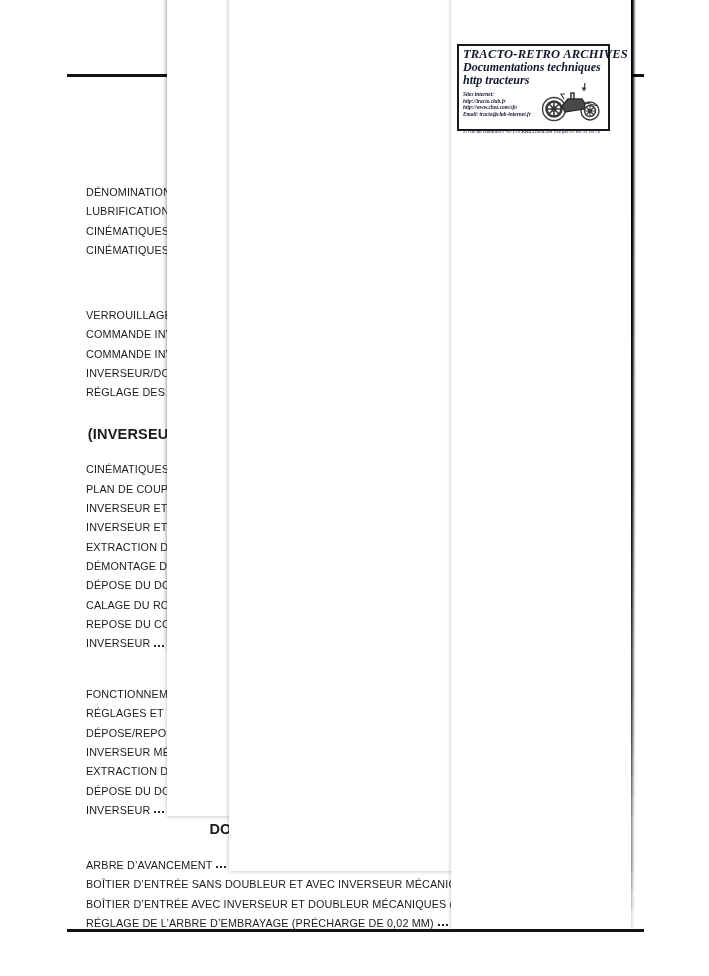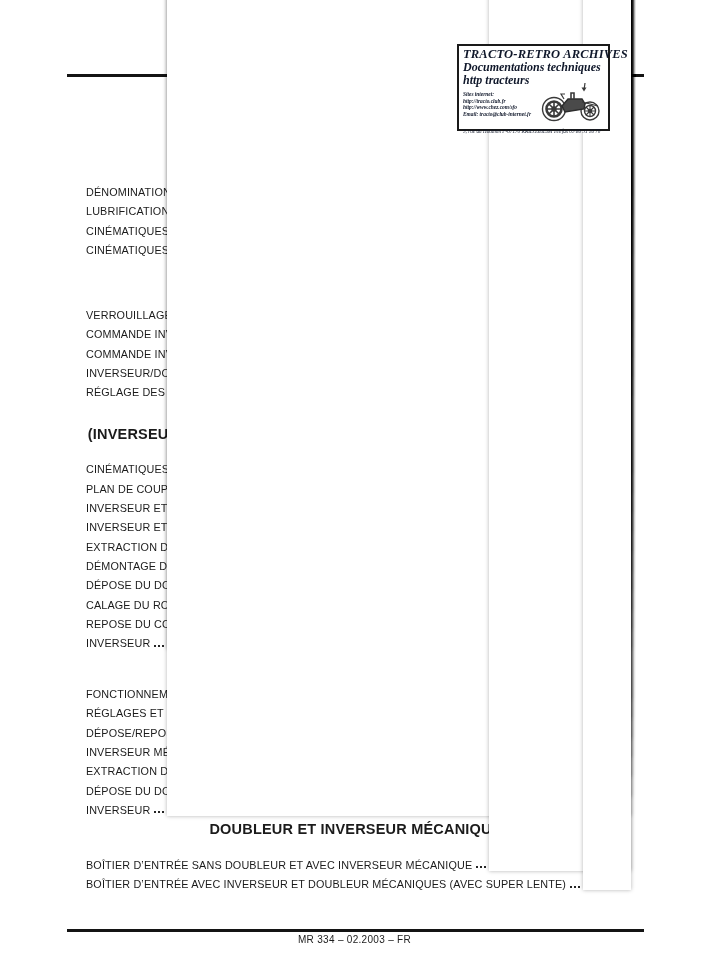--- a/index.html
+++ b/index.html
@@ -260,30 +260,39 @@
               <span class="page">B2.60</span>
             </div>
           </div>
         </div>
         <div class="section sec-4">
           <div class="section-heading">
             <div class="heading-line">DOUBLEUR ET INVERSEUR MÉCANIQUE</div>
           </div>
           <div class="entries">
             <div class="entry">
+              <span class="label">ARBRE D’AVANCEMENT</span>
+              <span class="leader"></span>
+              <span class="page">B2.66</span>
+            </div>
+            <div class="entry">
               <span class="label">BOÎTIER D’ENTRÉE SANS DOUBLEUR ET AVEC INVERSEUR MÉCANIQUE</span>
               <span class="leader"></span>
               <span class="page">B2.68</span>
             </div>
             <div class="entry">
               <span class="label">BOÎTIER D’ENTRÉE AVEC INVERSEUR ET DOUBLEUR MÉCANIQUES (AVEC SUPER LENTE)</span>
               <span class="leader"></span>
               <span class="page">B2.70</span>
+            </div>
+            <div class="entry">
+              <span class="label">RÉGLAGE DE L’ARBRE D’EMBRAYAGE (PRÉCHARGE DE 0,02 MM)</span>
+              <span class="leader"></span>
+              <span class="page">B2.72</span>
             </div>
           </div>
         </div>
       </div>
   </div>
 
   <div class="bottom-rule"></div>
-  <div class="footer">MR 334 – 02.2003 – FR</div>
 
 </div>
 
 </body></html>

